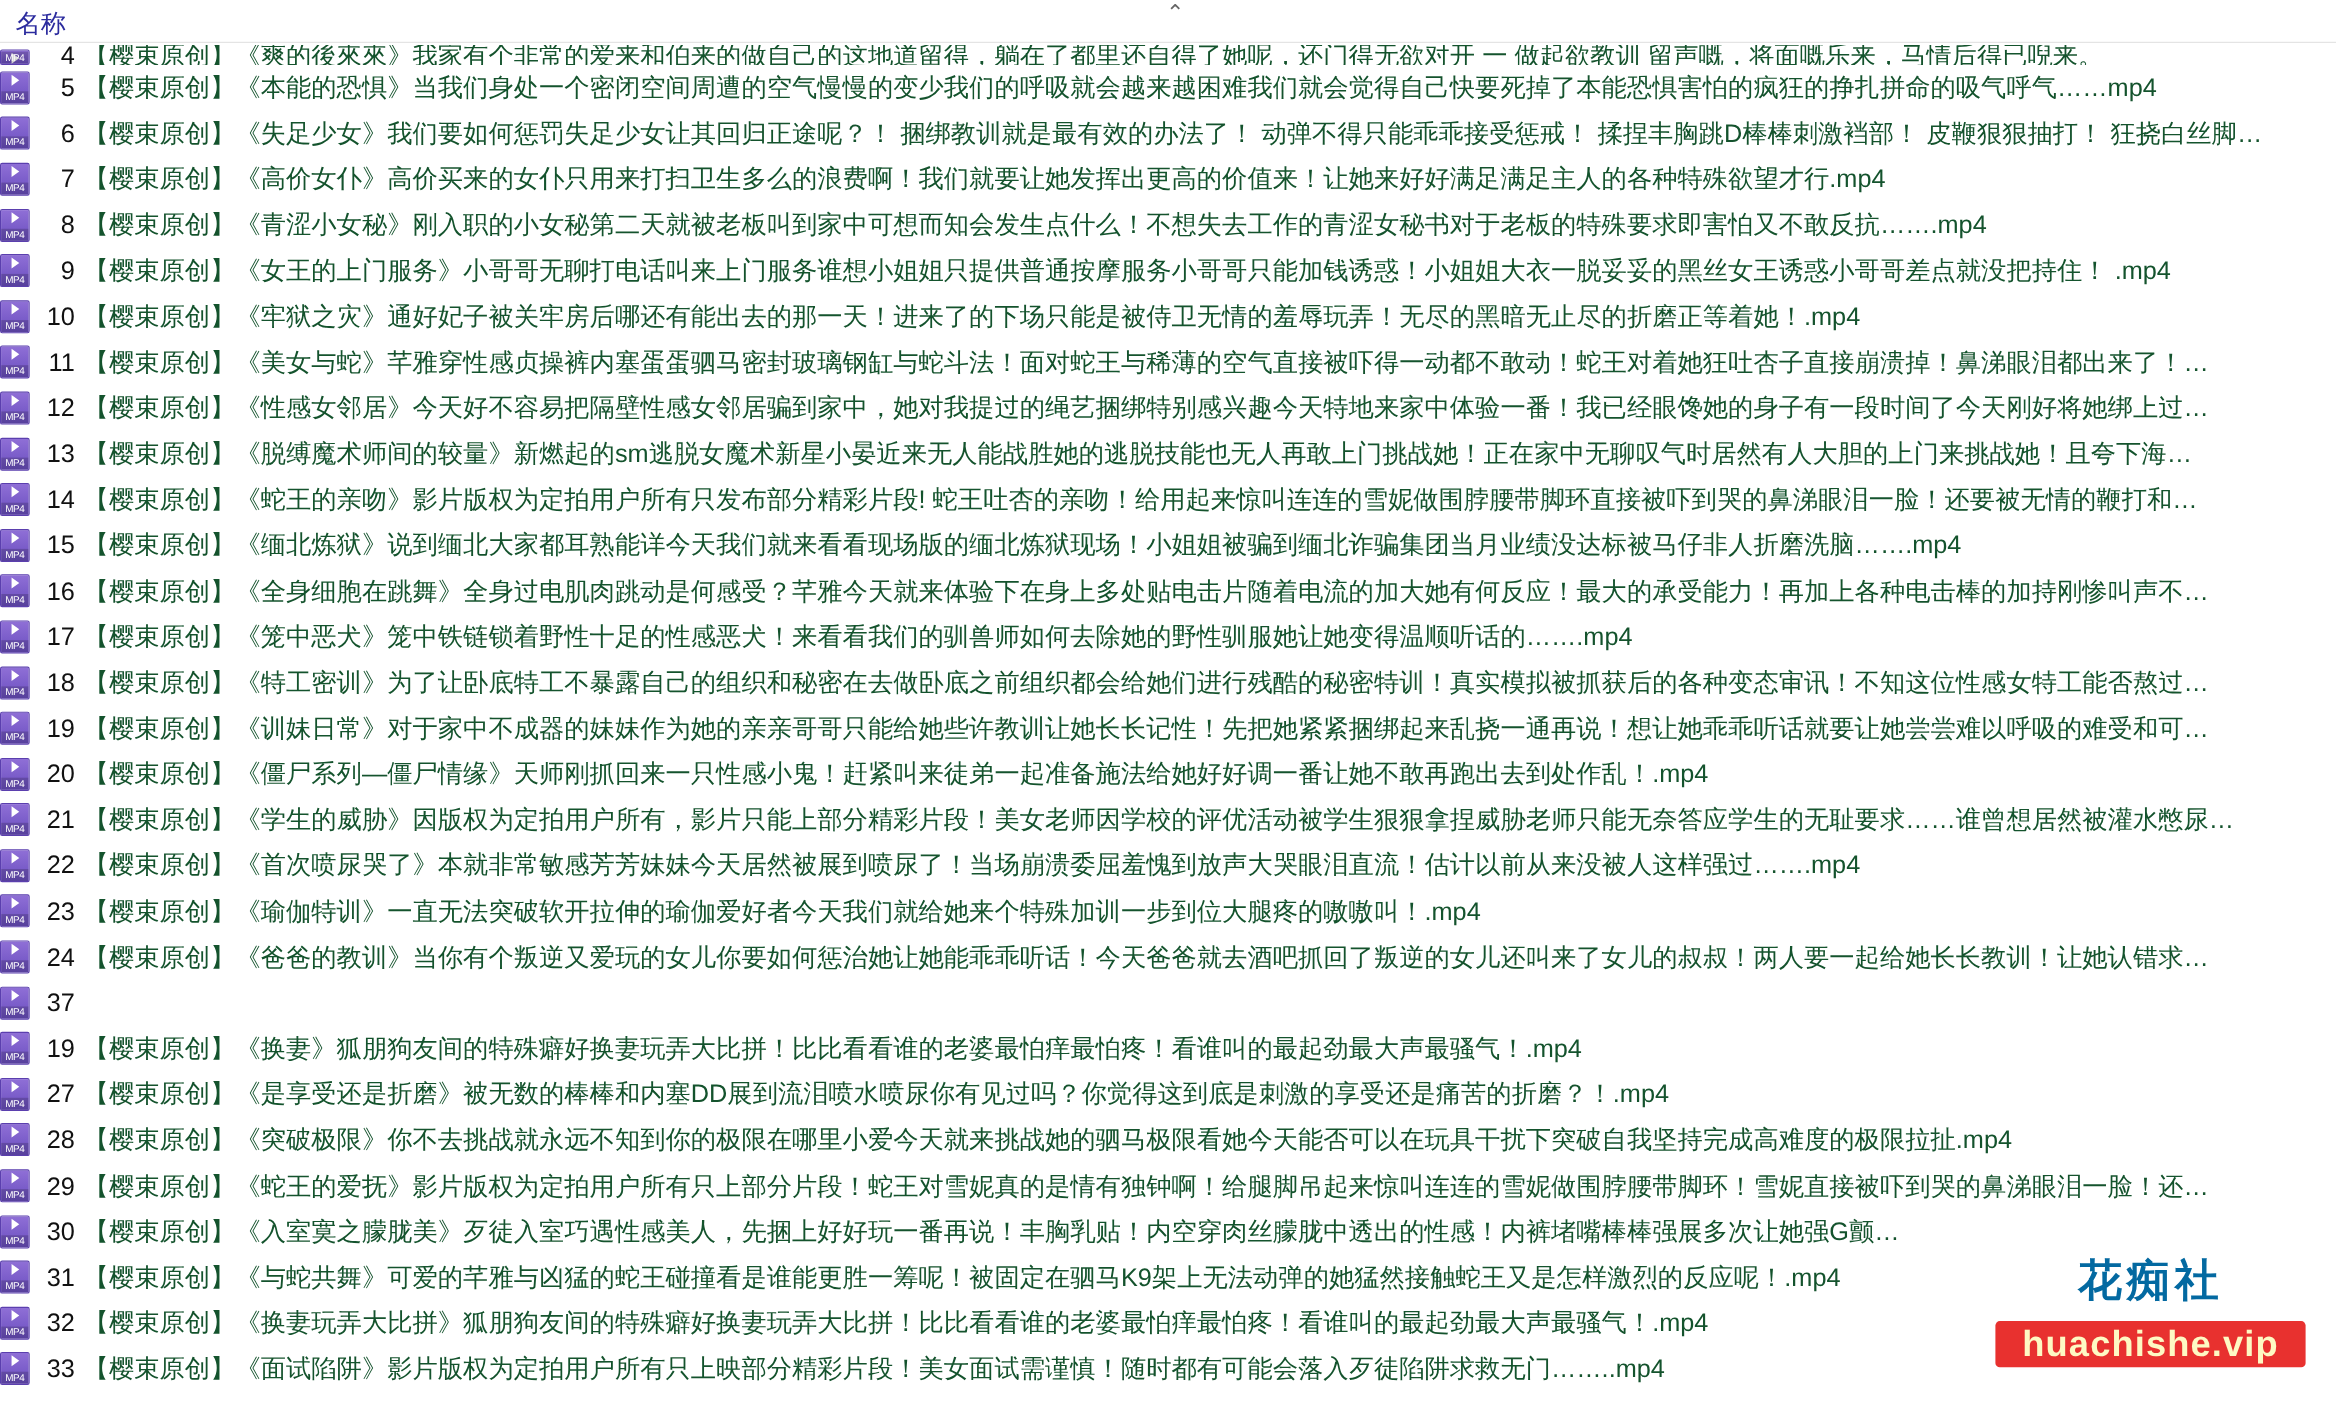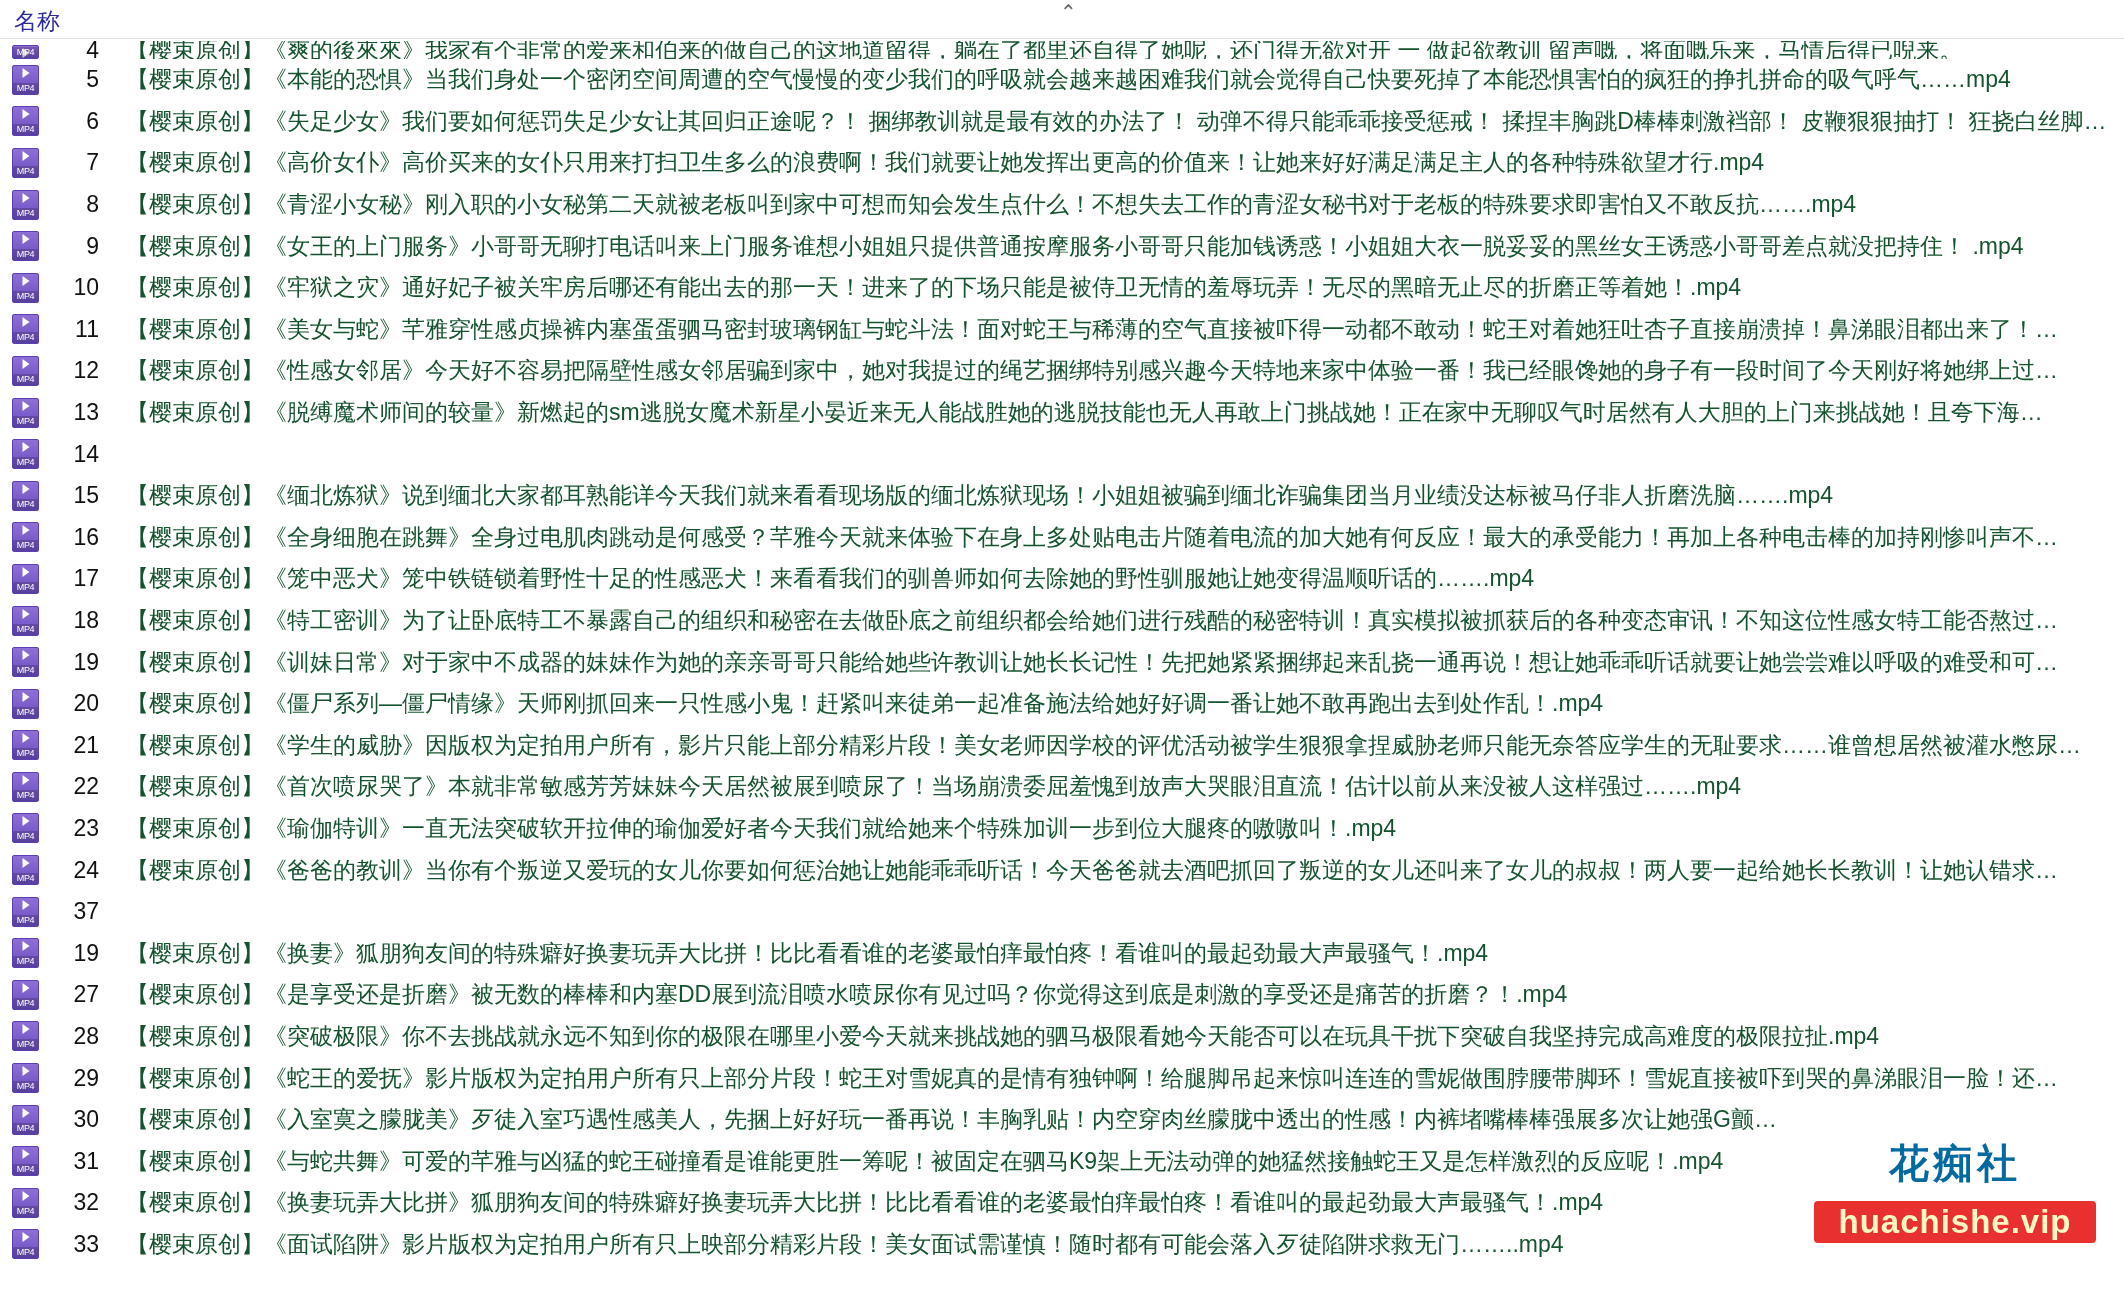--- a/index.html
+++ b/index.html
@@ -46,25 +46,23 @@
   }
   
   .file-list {
     position: relative;
     width: 100%;
   }
   .row {
     display: flex;
     align-items: center;
     height: 41.6px;
-    padding-left: 12px;
     box-sizing: border-box;
     white-space: nowrap;
     overflow: hidden;
-    gap: 19px;
   }
   .row.partial-top {
     height: 20px;
     align-items: flex-end;
   }
   .mp4-icon {
     width: 27px;
     height: 30px;
     flex: 0 0 27px;
     position: relative;
@@ -244,20 +242,21 @@
         </span>
         <span class="row-index">13</span>
         <span class="row-text">【樱束原创】《脱缚魔术师间的较量》新燃起的sm逃脱女魔术新星小晏近来无人能战胜她的逃脱技能也无人再敢上门挑战她！正在家中无聊叹气时居然有人大胆的上门来挑战她！且夸下海…</span>
       </div>
       <div class="row">
         <span class="mp4-icon">
           <span class="play"></span>
           <span class="ext">MP4</span>
         </span>
         <span class="row-index">14</span>
+        <span class="row-text">【樱束原创】《蛇王的亲吻》影片版权为定拍用户所有只发布部分精彩片段! 蛇王吐杏的亲吻！给用起来惊叫连连的雪妮做围脖腰带脚环直接被吓到哭的鼻涕眼泪一脸！还要被无情的鞭打和…</span>
       </div>
       <div class="row">
         <span class="mp4-icon">
           <span class="play"></span>
           <span class="ext">MP4</span>
         </span>
         <span class="row-index">15</span>
         <span class="row-text">【樱束原创】《缅北炼狱》说到缅北大家都耳熟能详今天我们就来看看现场版的缅北炼狱现场！小姐姐被骗到缅北诈骗集团当月业绩没达标被马仔非人折磨洗脑…….mp4</span>
       </div>
       <div class="row">

